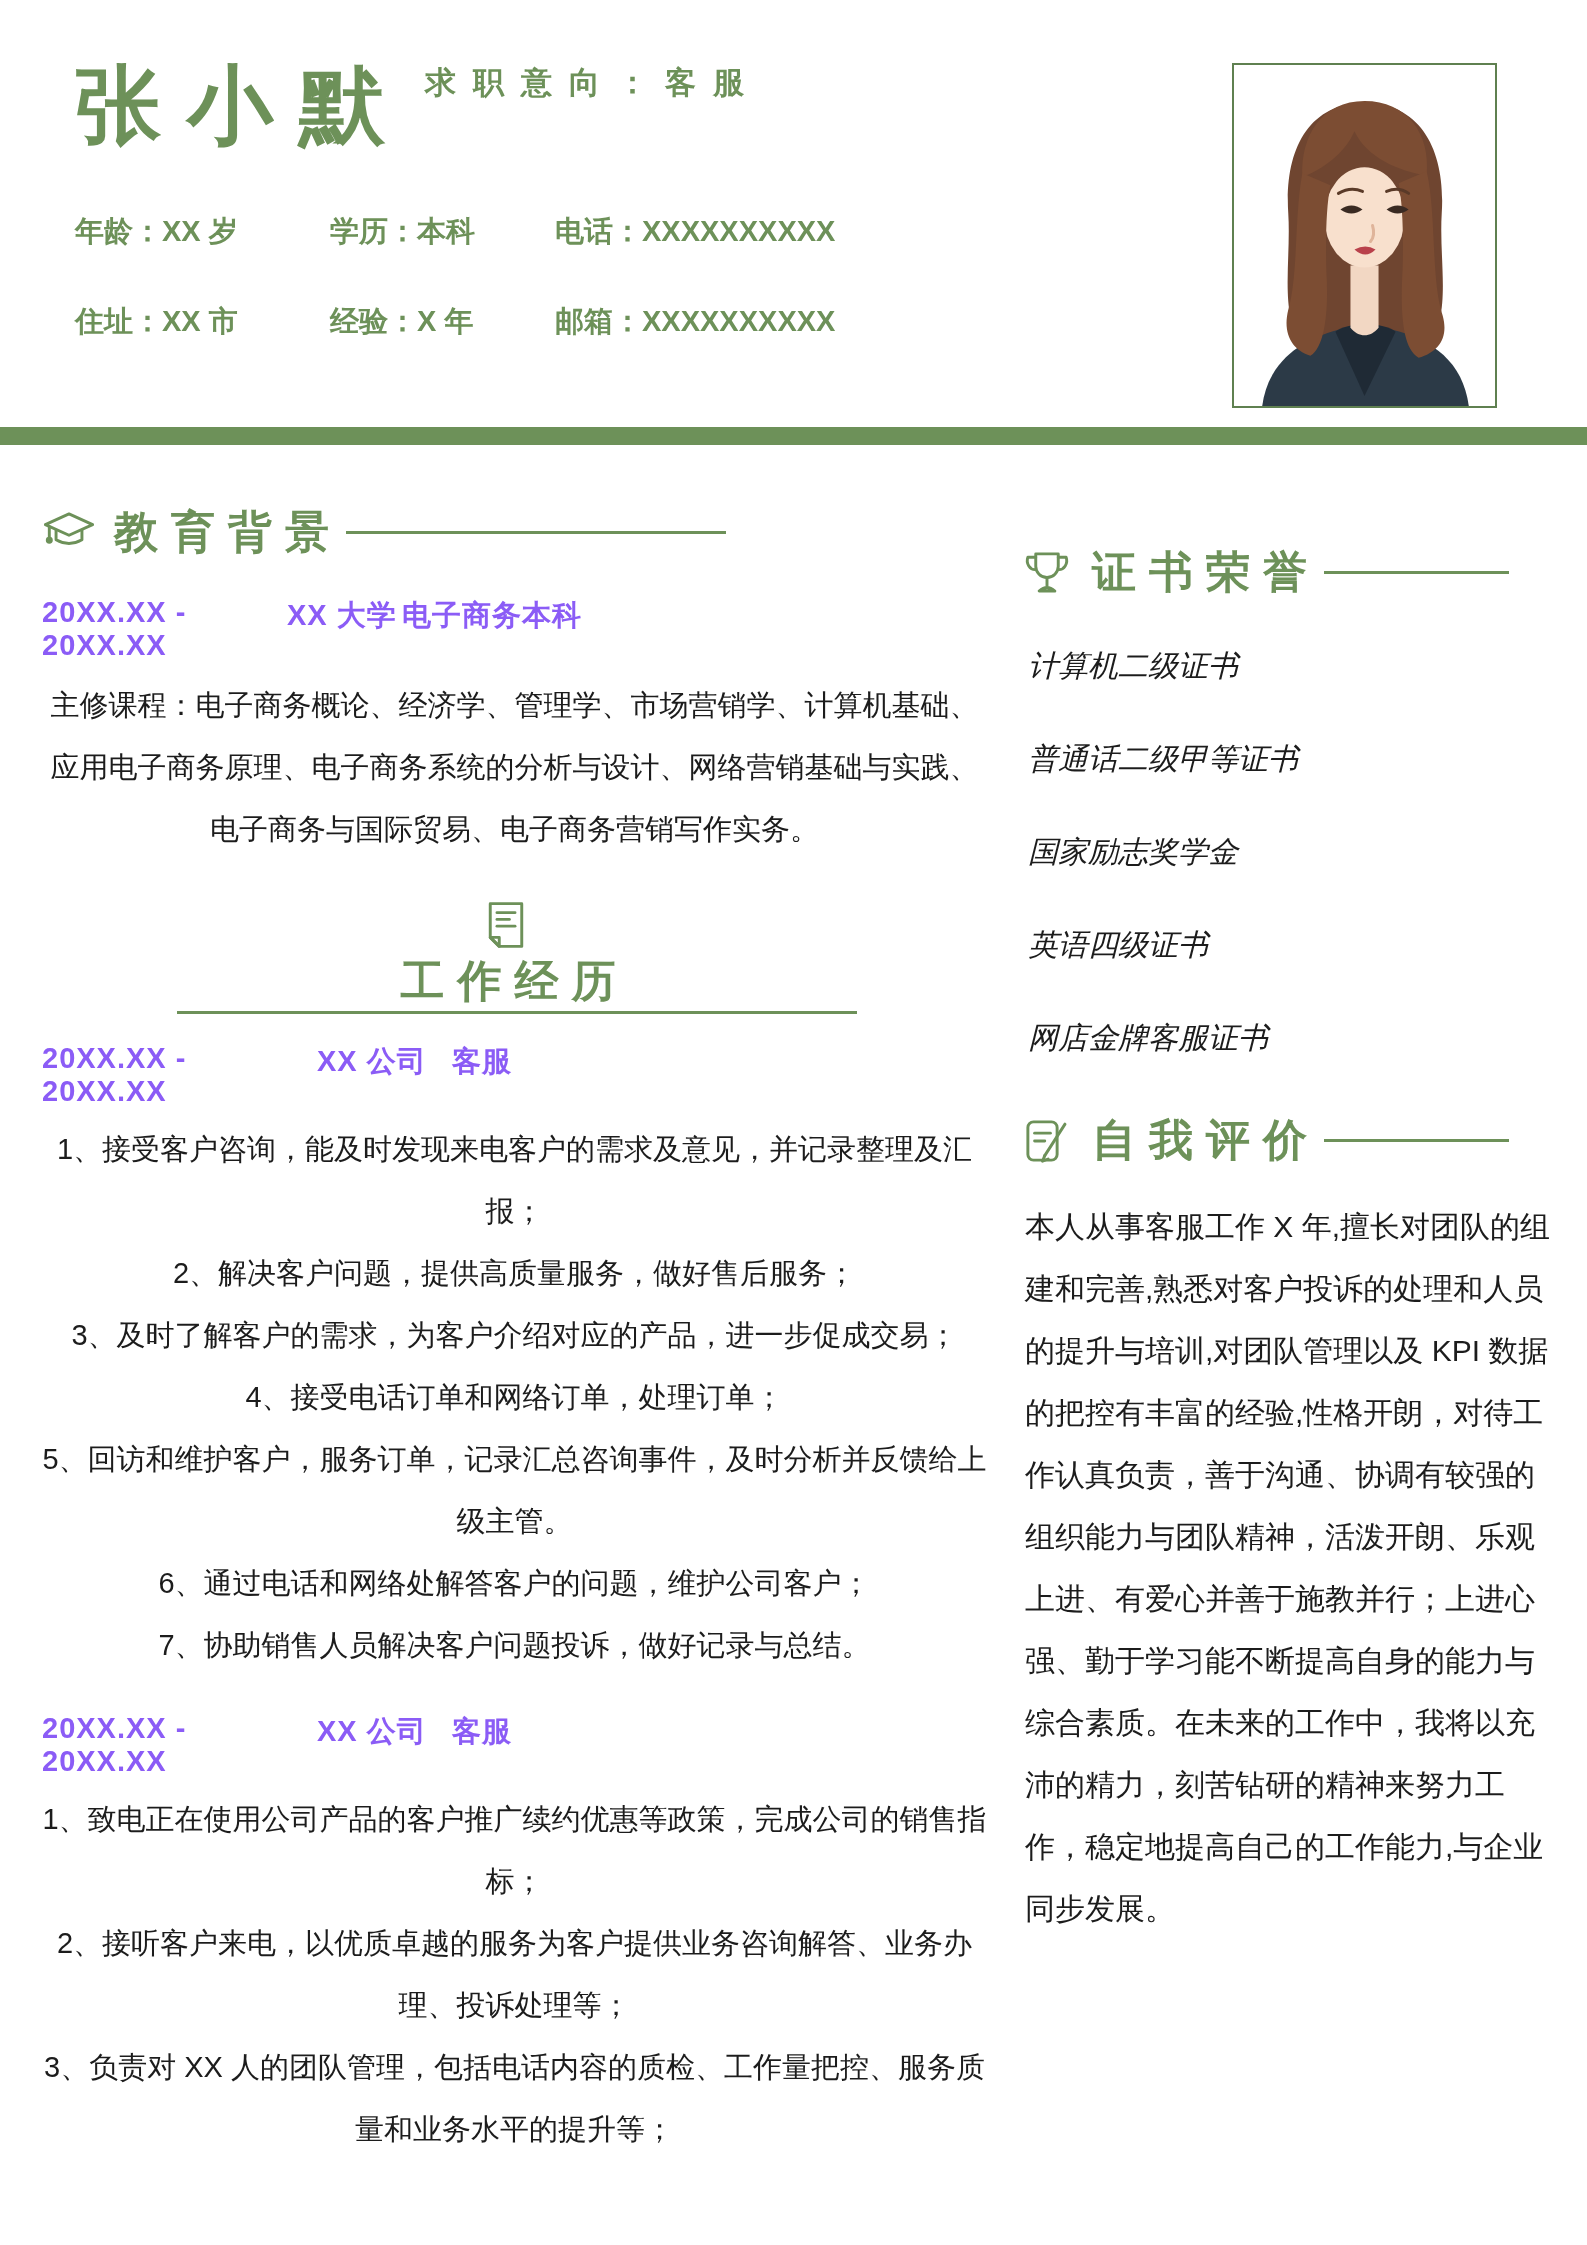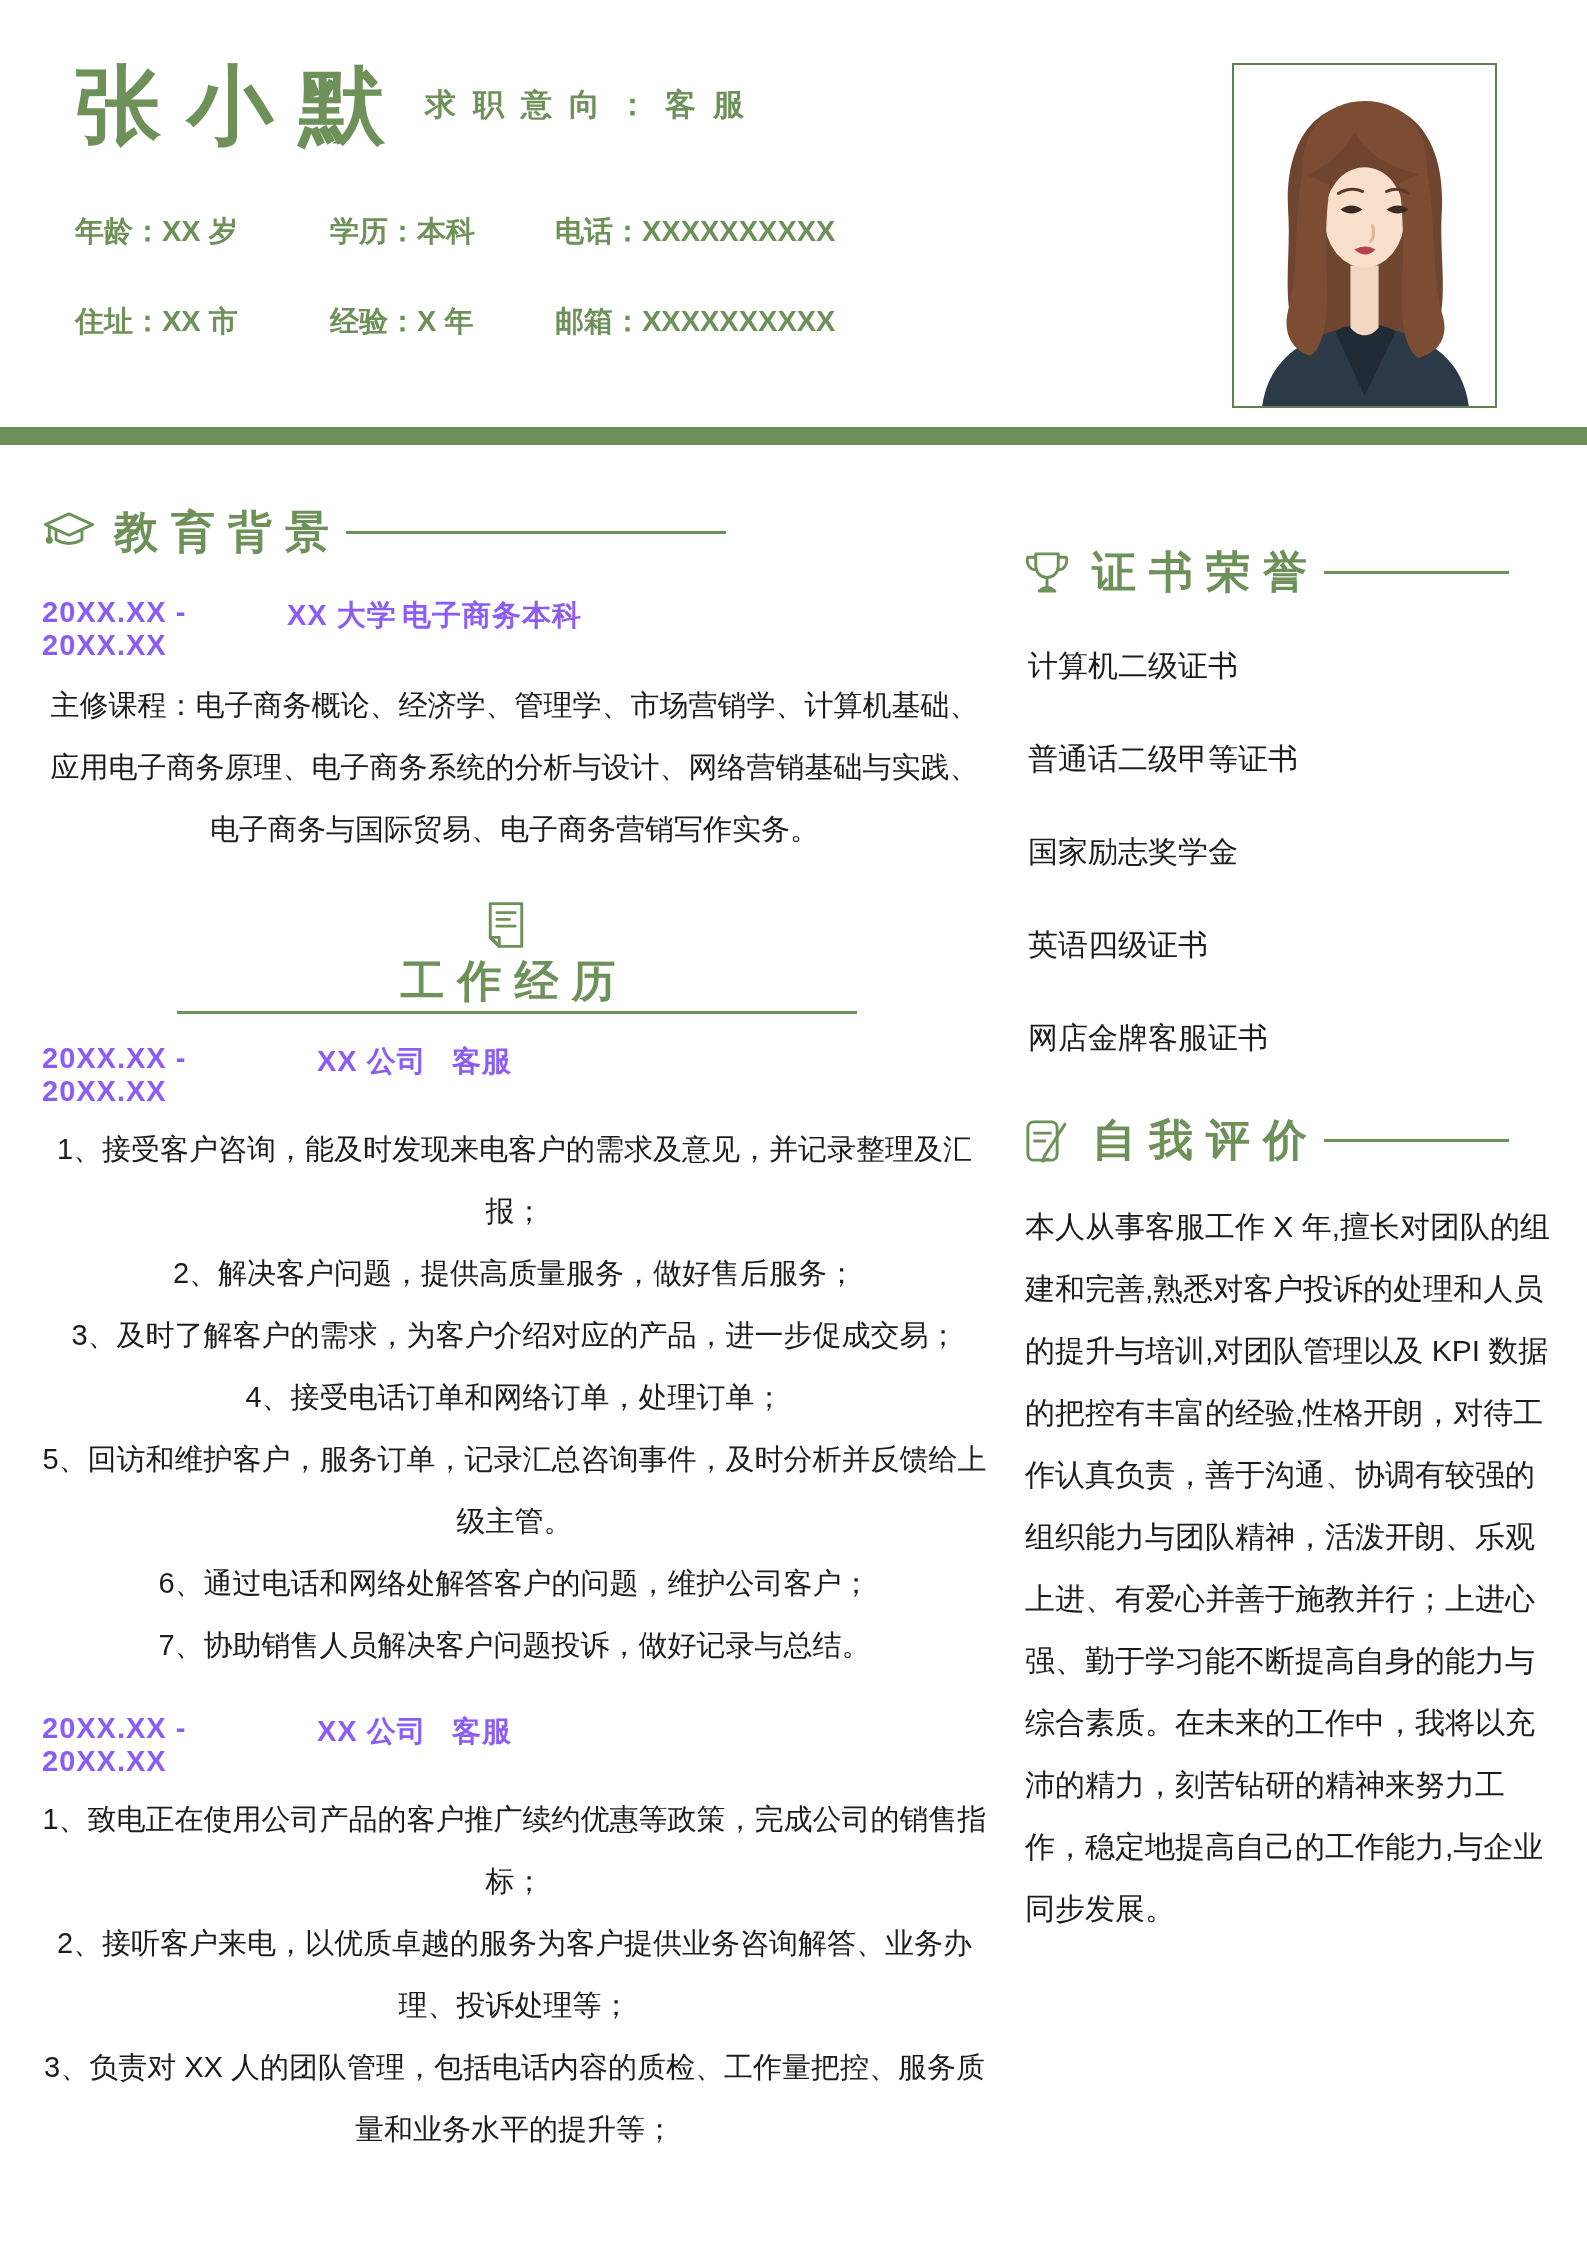--- a/index.html
+++ b/index.html
@@ -8,21 +8,21 @@
     position: relative;
     width: 1587px;
     height: 2245px;
     background: #ffffff;
     font-family: "Liberation Sans", sans-serif;
     color: #1c1c1c;
     overflow: hidden;
   }
   
   .header { position: relative; padding: 62px 0 0 75px; height: 427px; }
-  .name-row { display: flex; align-items: center; }
+  .name-row { display: flex; align-items: flex-start; }
   .name {
     font-size: 86px; font-weight: bold; color: #6d9159;
     letter-spacing: 26px; line-height: 1; white-space: nowrap;
   }
   .intention {
     font-size: 31px; font-weight: bold; color: #6d9159;
     letter-spacing: 17px; margin-left: 14px; white-space: nowrap;
   }
   .info-grid {
     margin-top: 64px;
@@ -68,21 +68,21 @@
   .body-text { font-size: 29px; line-height: 62px; color: #1c1c1c; margin: 0; text-align: center; }
   .courses { margin-top: 12px; }
 
   .hdr-edu { margin-top: 58px; }
   .edu-row { margin-top: 34px; }
   .hdr-work { margin-top: 38px; flex-direction: column; }
   .job-row { margin-top: 28px; margin-bottom: 10px; }
   .job-row.second { margin-top: 36px; }
 
   .hdr-cert { margin-top: 98px; }
-  .cert-list { list-style: none; margin: 44px 0 0 0; padding: 0 0 0 8px; }
+  .cert-list { list-style: none; margin: 44px 0 0 0; padding: 0 0 0 8px; font-style: italic; }
   .cert-list li { font-size: 30px; color: #1c1c1c; margin-bottom: 52px; }
   .hdr-eval { margin-top: 46px; }
   .eval-text { font-size: 30px; line-height: 62px; color: #1c1c1c; margin: 26px 0 0 0; padding-left: 5px; }
 </style>
 </head>
 <body>
 
 <div class="page">
 
   <div class="header">

